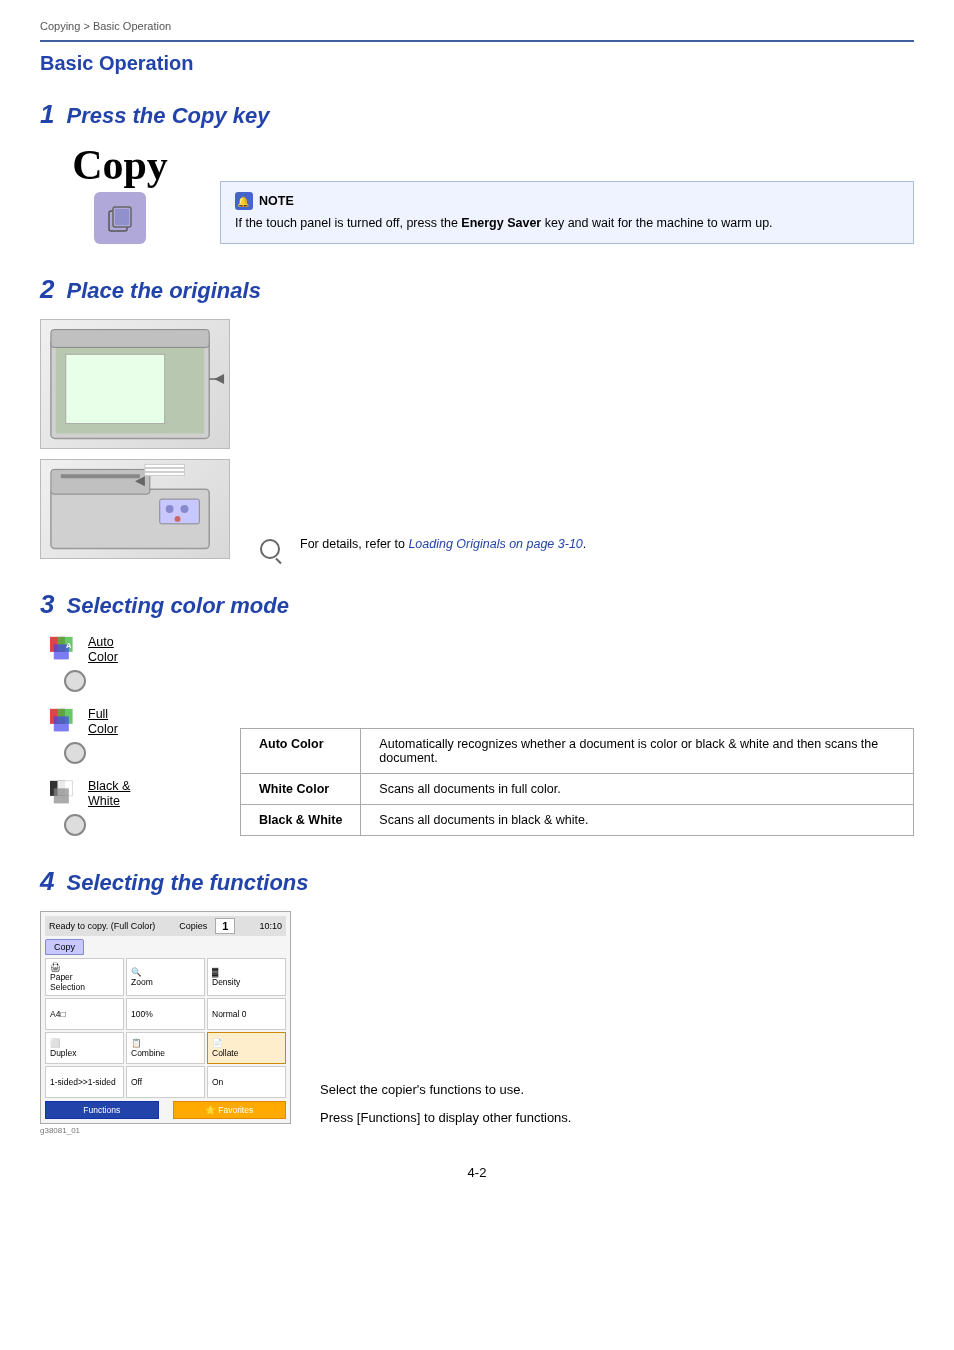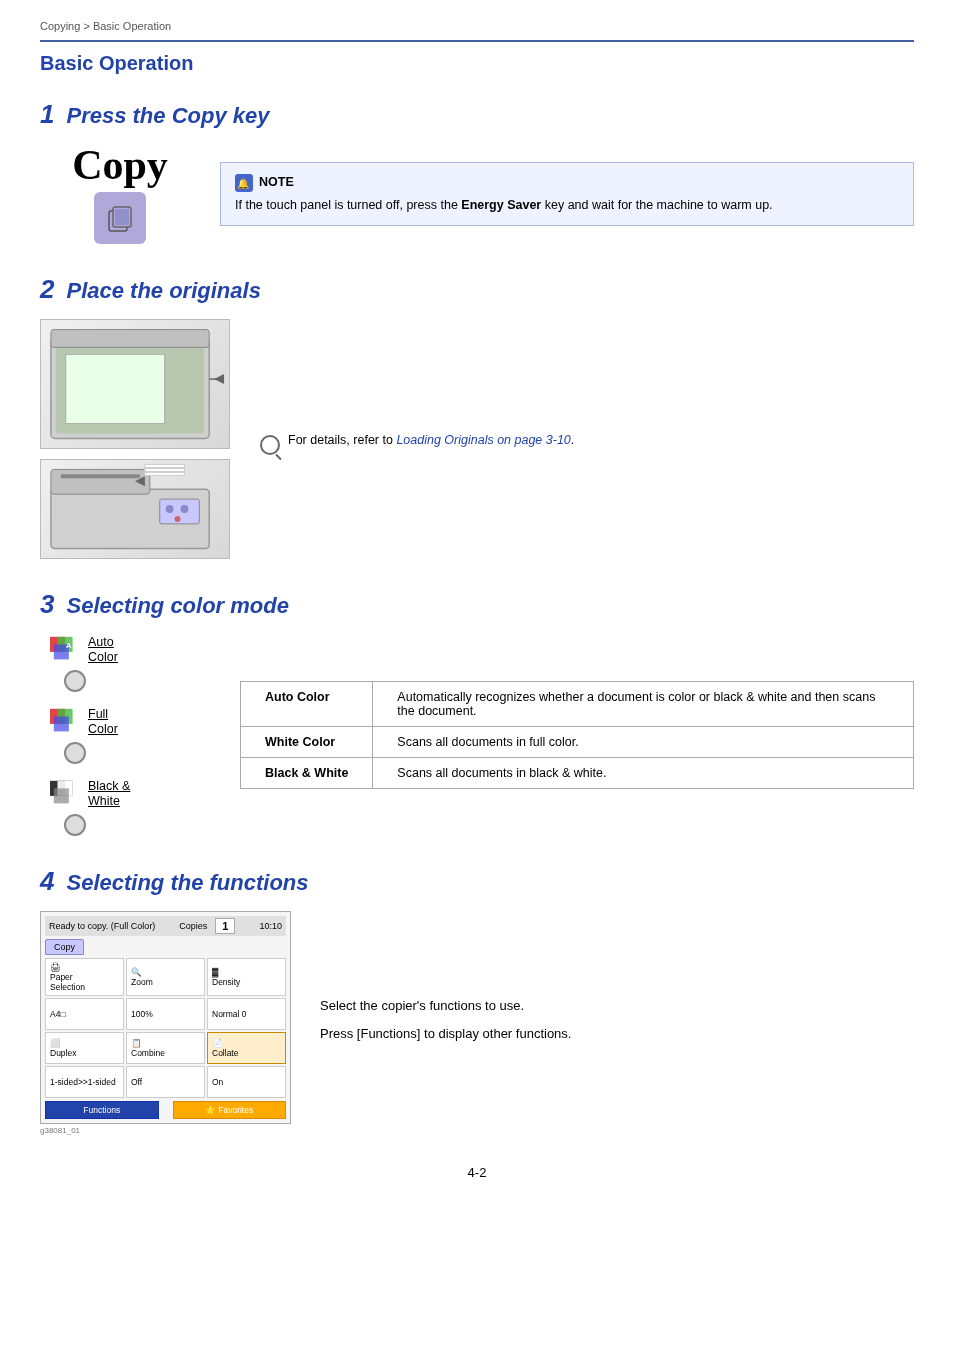--- a/index.html
+++ b/index.html
@@ -42,21 +42,21 @@
       align-items: baseline;
       gap: 12px;
     }
 
     .section-heading .step-num {
       font-size: 26px;
     }
 
     .section-content {
       display: flex;
-      align-items: center;
+      align-items: flex-end;
       gap: 20px;
     }
 
     
     .copy-key-graphic {
       display: flex;
       flex-direction: column;
       align-items: center;
       width: 160px;
       flex-shrink: 0;
@@ -147,21 +147,21 @@
       background: linear-gradient(135deg, #f0f0f0, #d8d8d8);
       border: 1px solid #bbb;
       overflow: hidden;
     }
 
     .section2-note {
       flex: 1;
       font-size: 12.5px;
       display: flex;
       align-items: flex-start;
-      gap: 8px;
+      gap: 20px;
       padding-top: 10px;
     }
 
     .search-icon-circle {
       width: 20px;
       height: 20px;
       border: 2px solid #666;
       border-radius: 50%;
       position: relative;
       flex-shrink: 0;
@@ -222,21 +222,21 @@
 
     
     .color-table {
       flex: 1;
       border-collapse: collapse;
       font-size: 12.5px;
     }
 
     .color-table td {
       border: 1px solid #aaa;
-      padding: 8px 24px;
+      padding: 8px 18px;
       vertical-align: top;
     }
 
     .color-table td:first-child {
       font-weight: bold;
       width: 120px;
       white-space: nowrap;
     }
 
     

